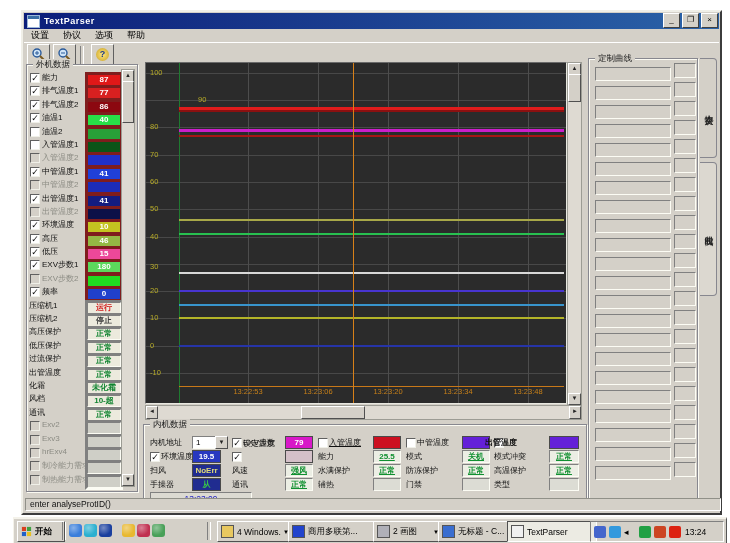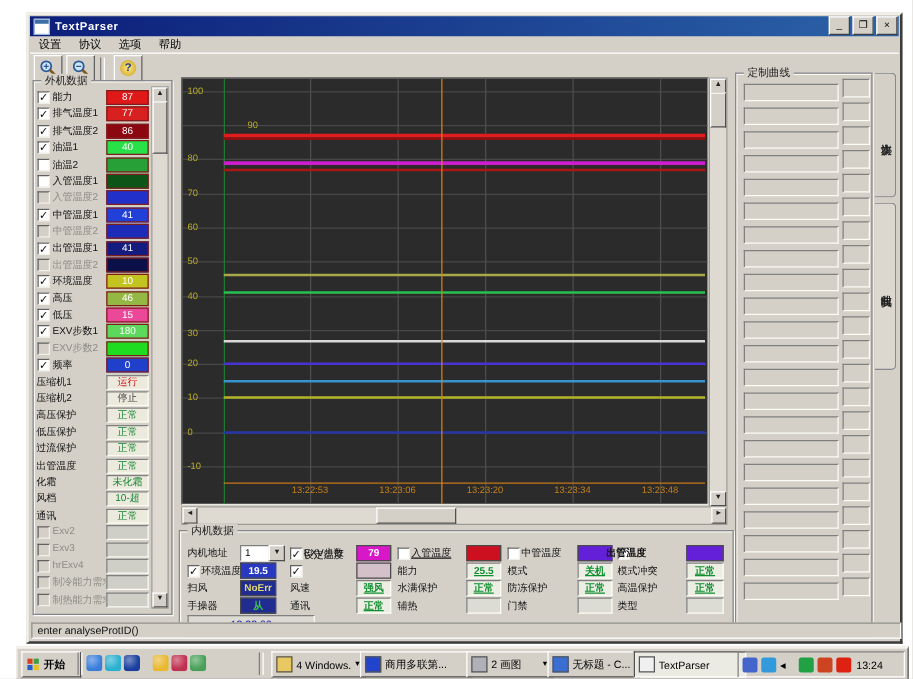--- a/index.html
+++ b/index.html
@@ -30,22 +30,22 @@
             box-shadow:inset 1px 1px 0 #fbfaf2, 1px 1px 0 #fbfaf2;}
   .grouplabel{position:absolute;top:-6px;left:6px;background:#d4d0c8;padding:0 3px;font-size:8.5px;color:#202020;}
   
   .ext-row{position:relative;height:13.4px;}
   .ext-label{position:absolute;left:13px;top:1px;font-size:8px;width:43px;white-space:nowrap;overflow:hidden;color:#101010;}
   .ext-label.nochk{left:0;}
   .ext-label.dis{color:#8c8c84;}
   .chk{position:absolute;left:1px;top:2px;width:8px;height:8px;background:#fff;border:1px solid;
        border-color:#606060 #f0f0e8 #f0f0e8 #606060;font-size:9px;line-height:8px;color:#111;text-align:center;}
   .chk.dis{background:#d4d0c8;}
-  .badge{position:absolute;left:56px;top:1px;width:32px;height:10px;border:1px solid #7f1d1d;
-         font-size:8px;font-weight:normal;text-align:center;line-height:10px;overflow:hidden;}
+  .badge{position:absolute;left:56px;top:1px;width:32px;height:10px;border:3px solid #7f1d1d;
+         font-size:8px;font-weight:bold;text-align:center;line-height:10px;overflow:hidden;}
   .badge.status{background:#eceadd;border-color:#808080 #fcfcf4 #fcfcf4 #808080;}
   .badge.empty{background:#cfcfc7;border-color:#808080 #fcfcf4 #fcfcf4 #808080;}
   
   .sbar{position:absolute;background:#dedad2;border:1px solid #9c9c94;}
   .sb-btn{position:absolute;background:#d4d0c8;border:1px solid;border-color:#fff #505050 #505050 #fff;
           font-size:6px;line-height:9px;text-align:center;color:#222;}
   .sb-thumb{position:absolute;background:#d4d0c8;border:1px solid;border-color:#fff #505050 #505050 #fff;}
   
   #plot{position:absolute;left:0;top:0;width:420px;height:340px;background:#2b2b2b;
         border:1px solid;border-color:#6a6a6a #e8e8e0 #e8e8e0 #6a6a6a;overflow:hidden;}

